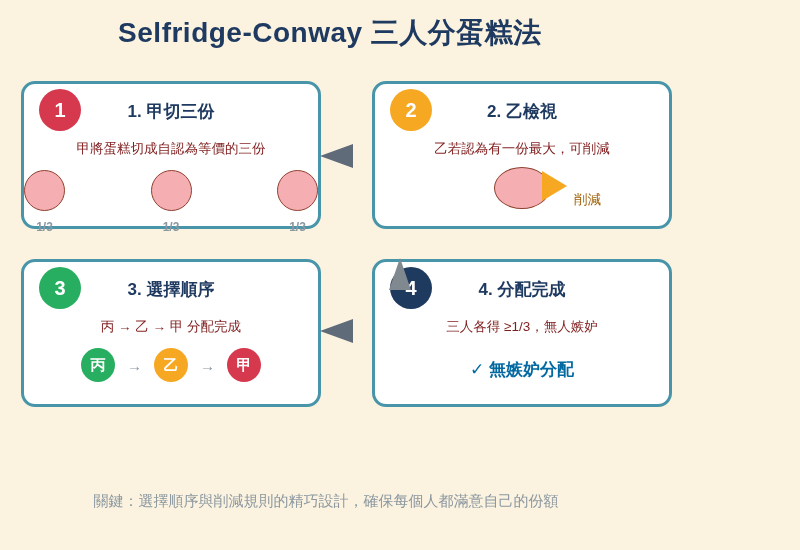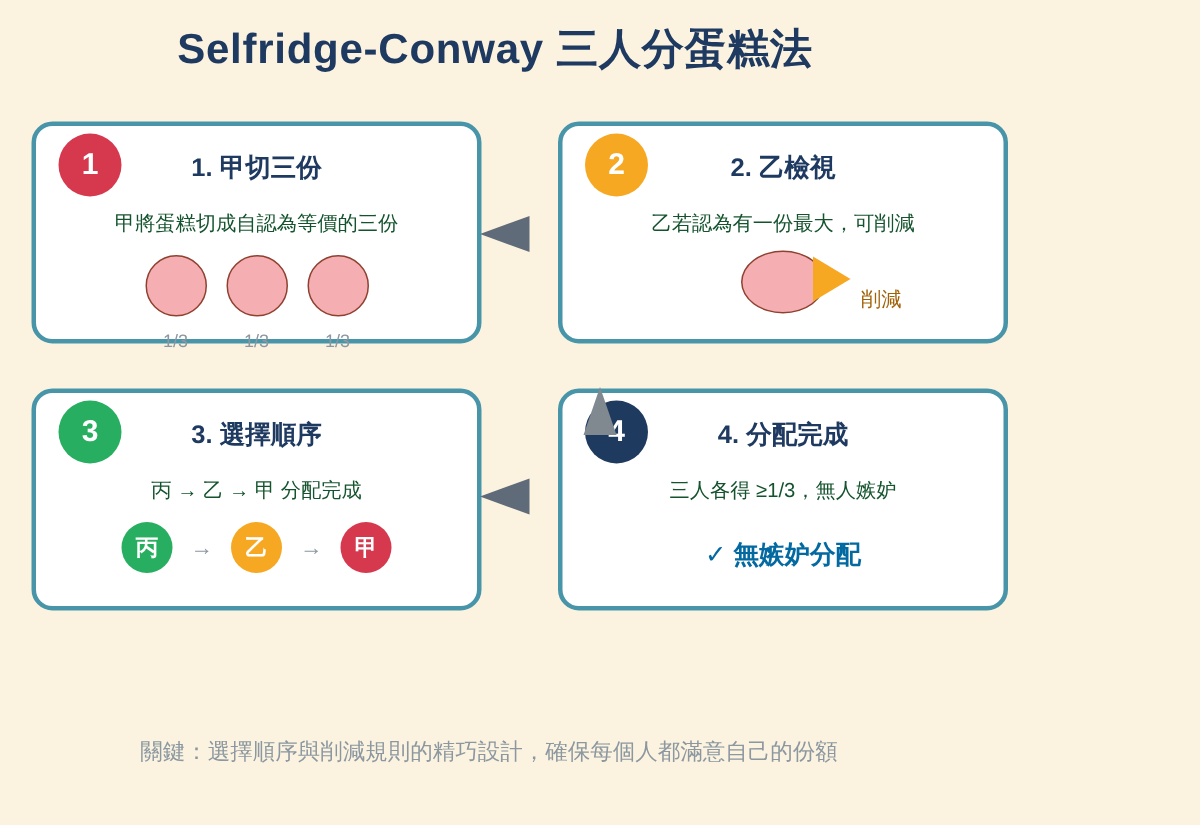--- a/index.html
+++ b/index.html
@@ -51,28 +51,29 @@
     margin-top: 16px;
     text-align: center;
     font-size: 17px;
     font-weight: bold;
     color: #1F3A60;
   }
   .step-desc {
     margin-top: 17px;
     text-align: center;
     font-size: 13.5px;
-    color: #14532d;
+    color: #7f1d1d;
   }
   
   .pieces-row {
     margin-top: 12px;
     display: flex;
-    justify-content: center;
-    gap: 13px;
+    justify-content: space-between;
+    gap: 3px;
+    font-weight: bold;
   }
   .piece-col { display: flex; flex-direction: column; align-items: center; }
   .cake-circle {
     width: 41px; height: 41px;
     border-radius: 50%;
     background: #F5AFB3;
     border: 1px solid #8F4130;
   }
   .piece-label {
     margin-top: 9px;

